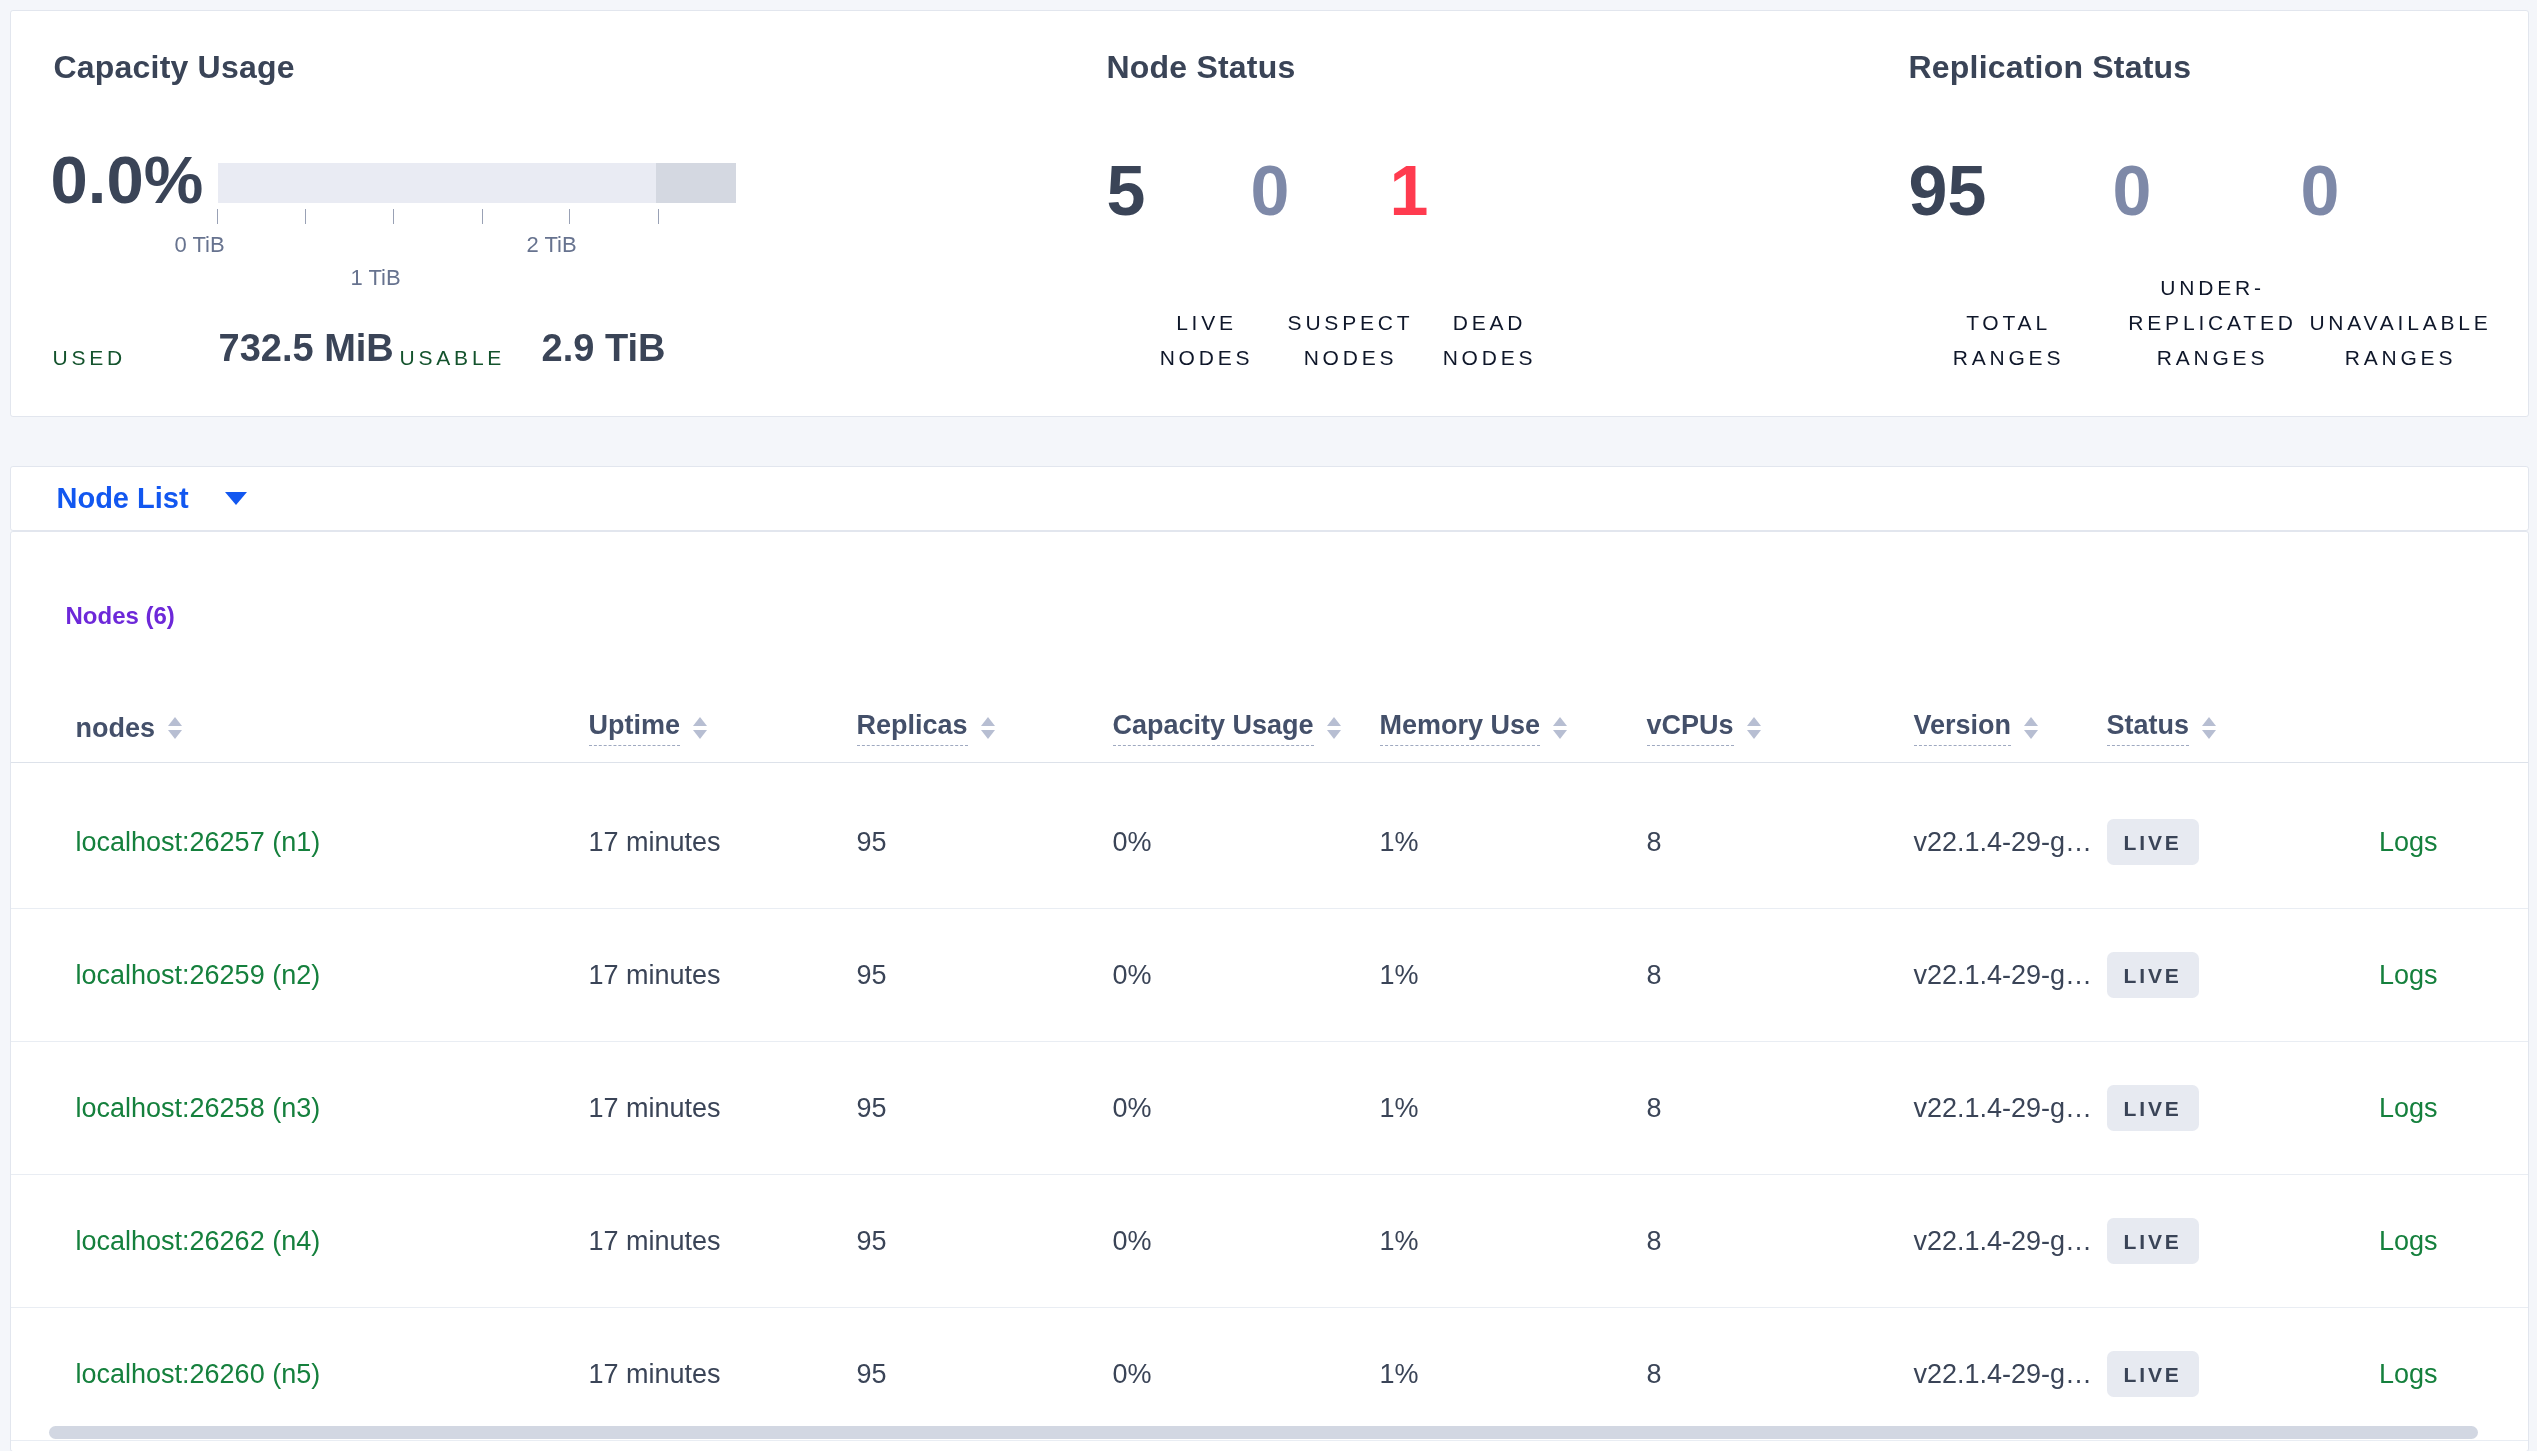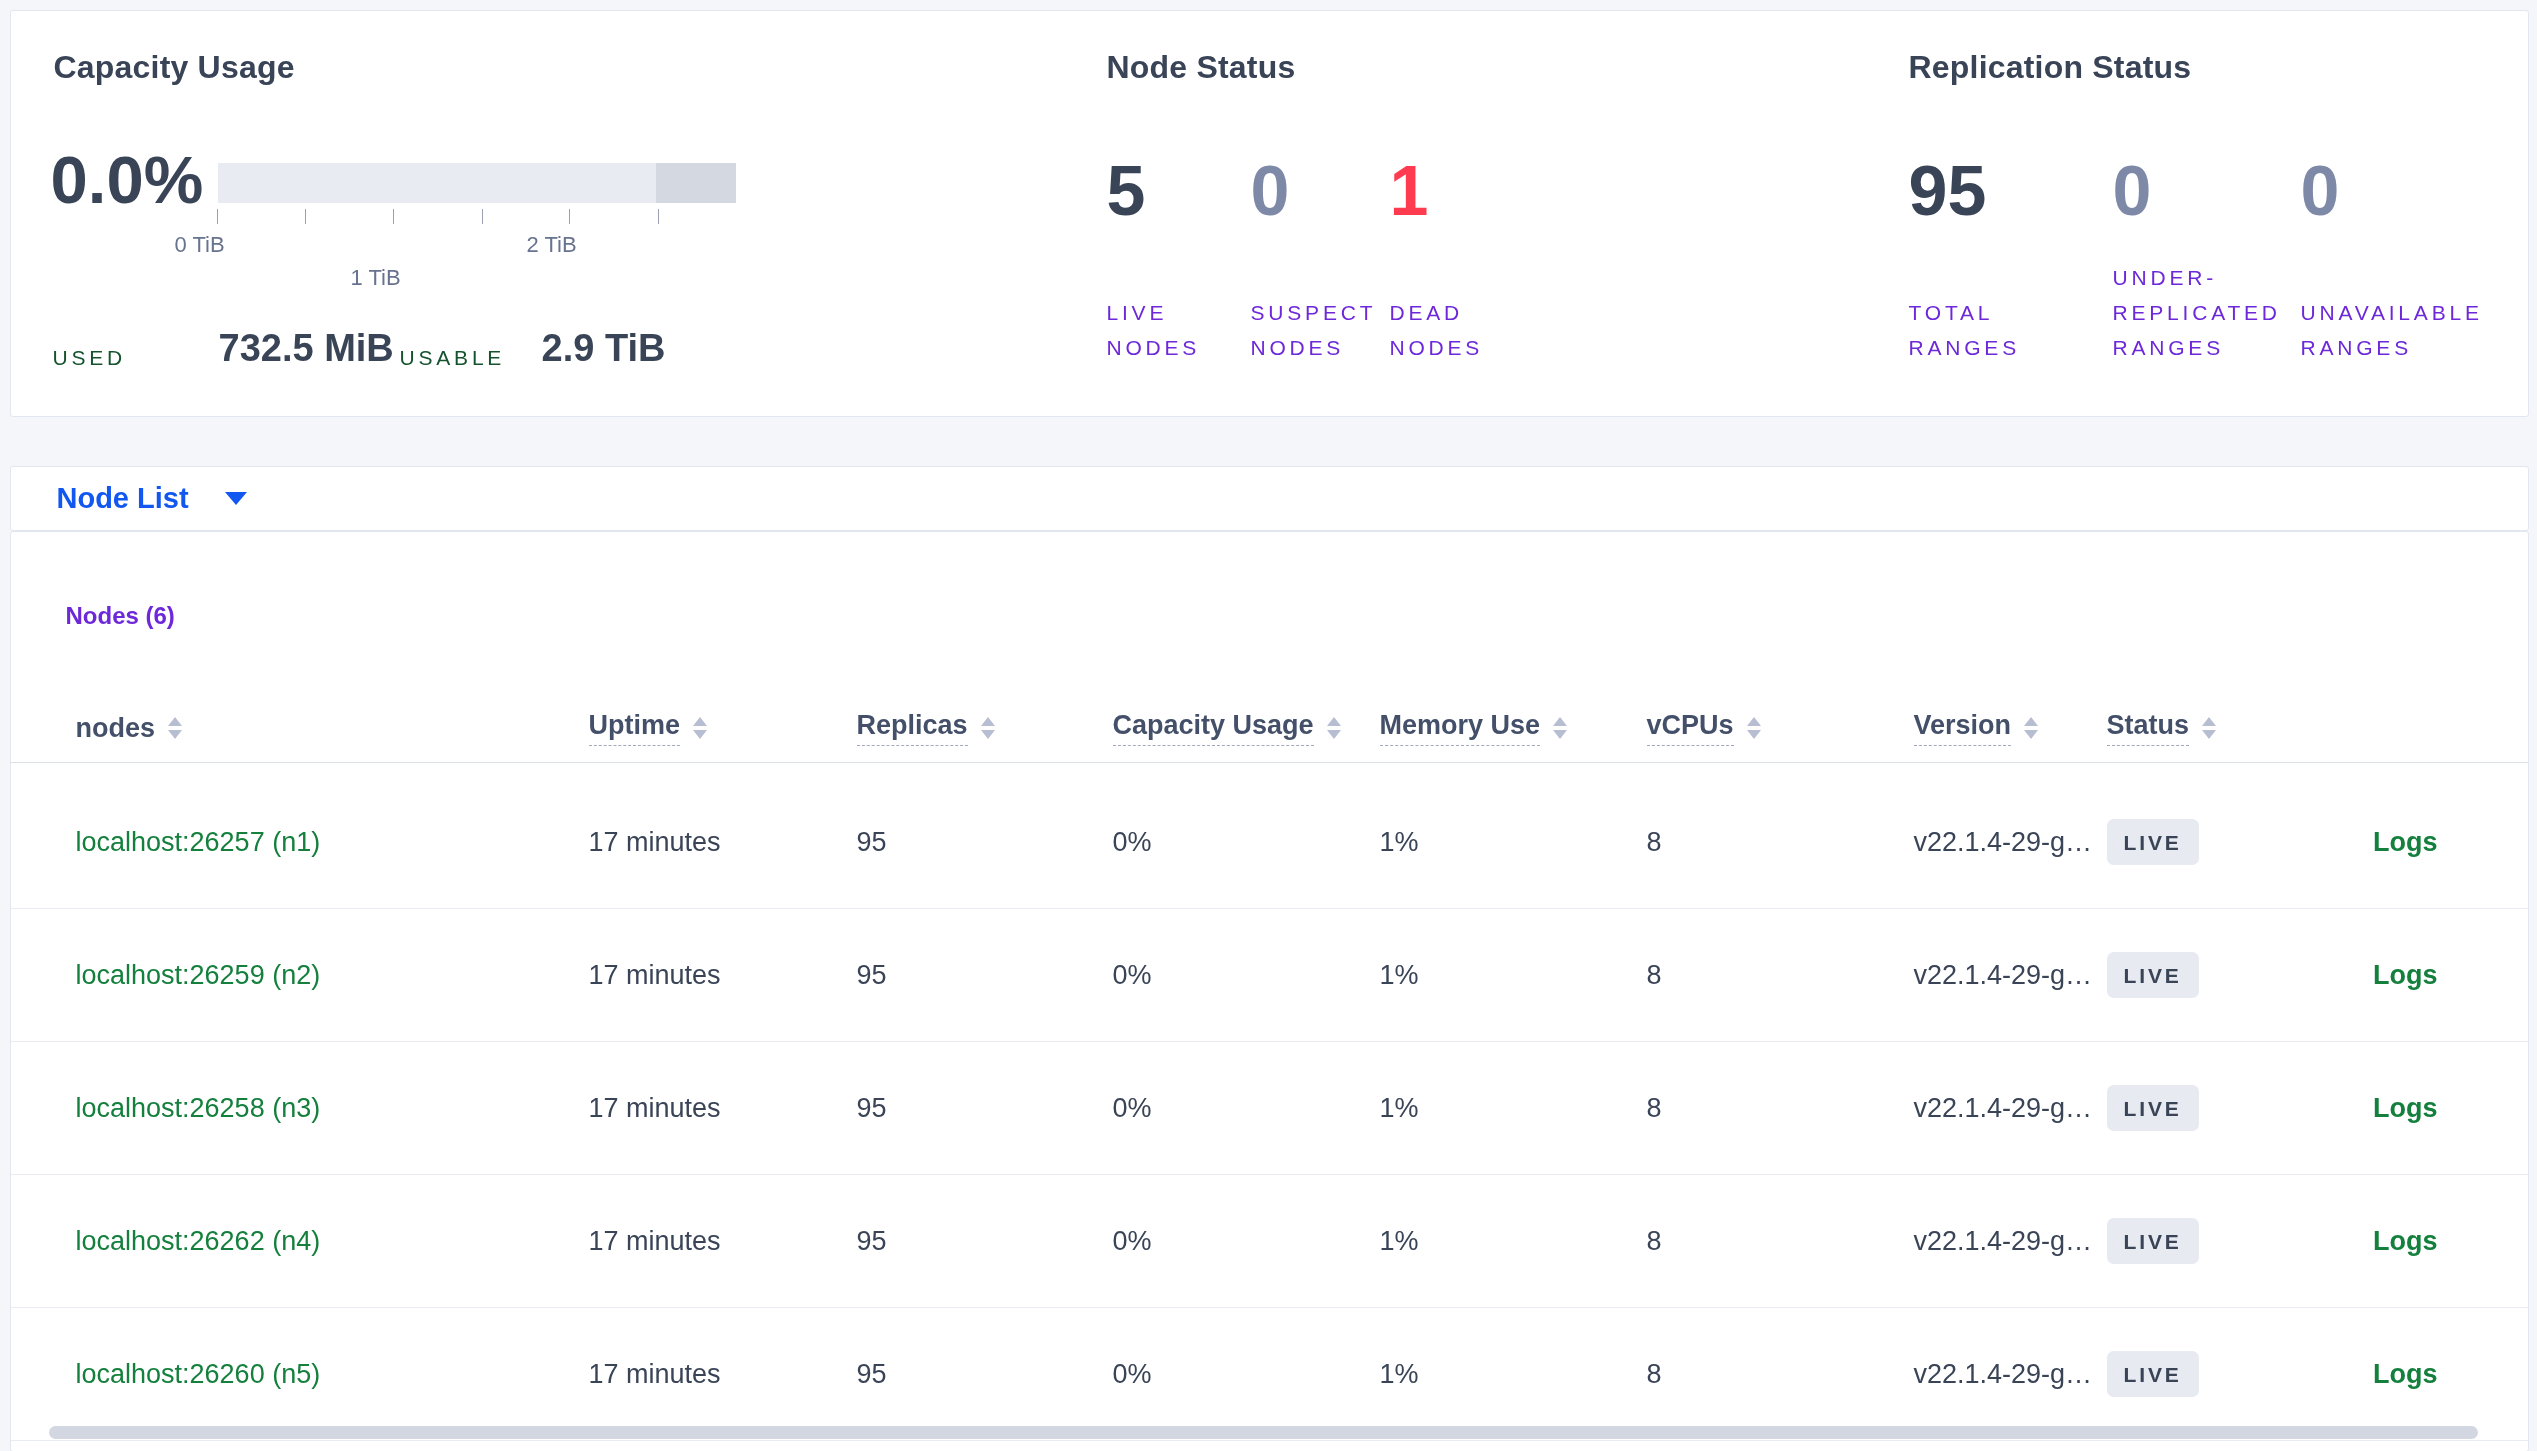--- a/index.html
+++ b/index.html
@@ -45,23 +45,24 @@
   .kv-label {
     position:absolute; font-size:21px; letter-spacing:3.8px; color:#14532d; font-weight:400;
   }
   .kv-value {
     position:absolute; font-size:38px; font-weight:600; color:#3a4457; line-height:1;
   }
   .stat-number {
     position:absolute; top:145px; font-size:70px; font-weight:600; line-height:1;
   }
   .stat-label {
-    position:absolute; bottom:51px; width:200px;
-    font-size:21px; line-height:35px; letter-spacing:3.8px; color:#6d28d9;
+    position:absolute; bottom:41px; width:200px;
+    font-size:21px; line-height:35px; letter-spacing:3.8px; color:#0f172a;
     white-space:pre-line;
+    text-align:center;
   }
   
   #nodelist-panel {
     left:9.5px; top:466px; width:2519px; height:65px;
     display:flex; align-items:center; padding-left:46px;
   }
   #nodelist-label { font-size:29px; font-weight:600; color:#1257f0; cursor:pointer; }
   .caret-down {
     width:0; height:0; margin-left:36px; cursor:pointer;
     border-left:11.4px solid transparent; border-right:11.4px solid transparent;
@@ -92,21 +93,21 @@
     border-bottom:9.5px solid #b7bed2;
   }
   .sort-icon .down {
     width:0; height:0;
     border-left:7.6px solid transparent; border-right:7.6px solid transparent;
     border-top:9.5px solid #b7bed2;
   }
   #tbody { position:absolute; left:0; top:244px; width:100%; }
   .trow { height:133px; border-bottom:1.9px solid #e9edf3; font-size:27px; color:#3a4457; }
   .node-link, .logs-link { color:#15803d; text-decoration:none; cursor:pointer; }
-  .cell-logs { text-align:right;font-weight:bold; }
+  .cell-logs { text-align:right; }
   .badge {
     display:inline-block; background:#e7eaf1; color:#3a4457;
     font-size:21px; font-weight:700; letter-spacing:2.9px;
     padding:12.4px 17px; border-radius:6.7px; line-height:1;
   }
   
   #hscrollbar {
     position:absolute; left:49px; top:1426px; width:2429px; height:13.3px;
     border-radius:6.7px; background:#d2d7e2; cursor:pointer;
   }

